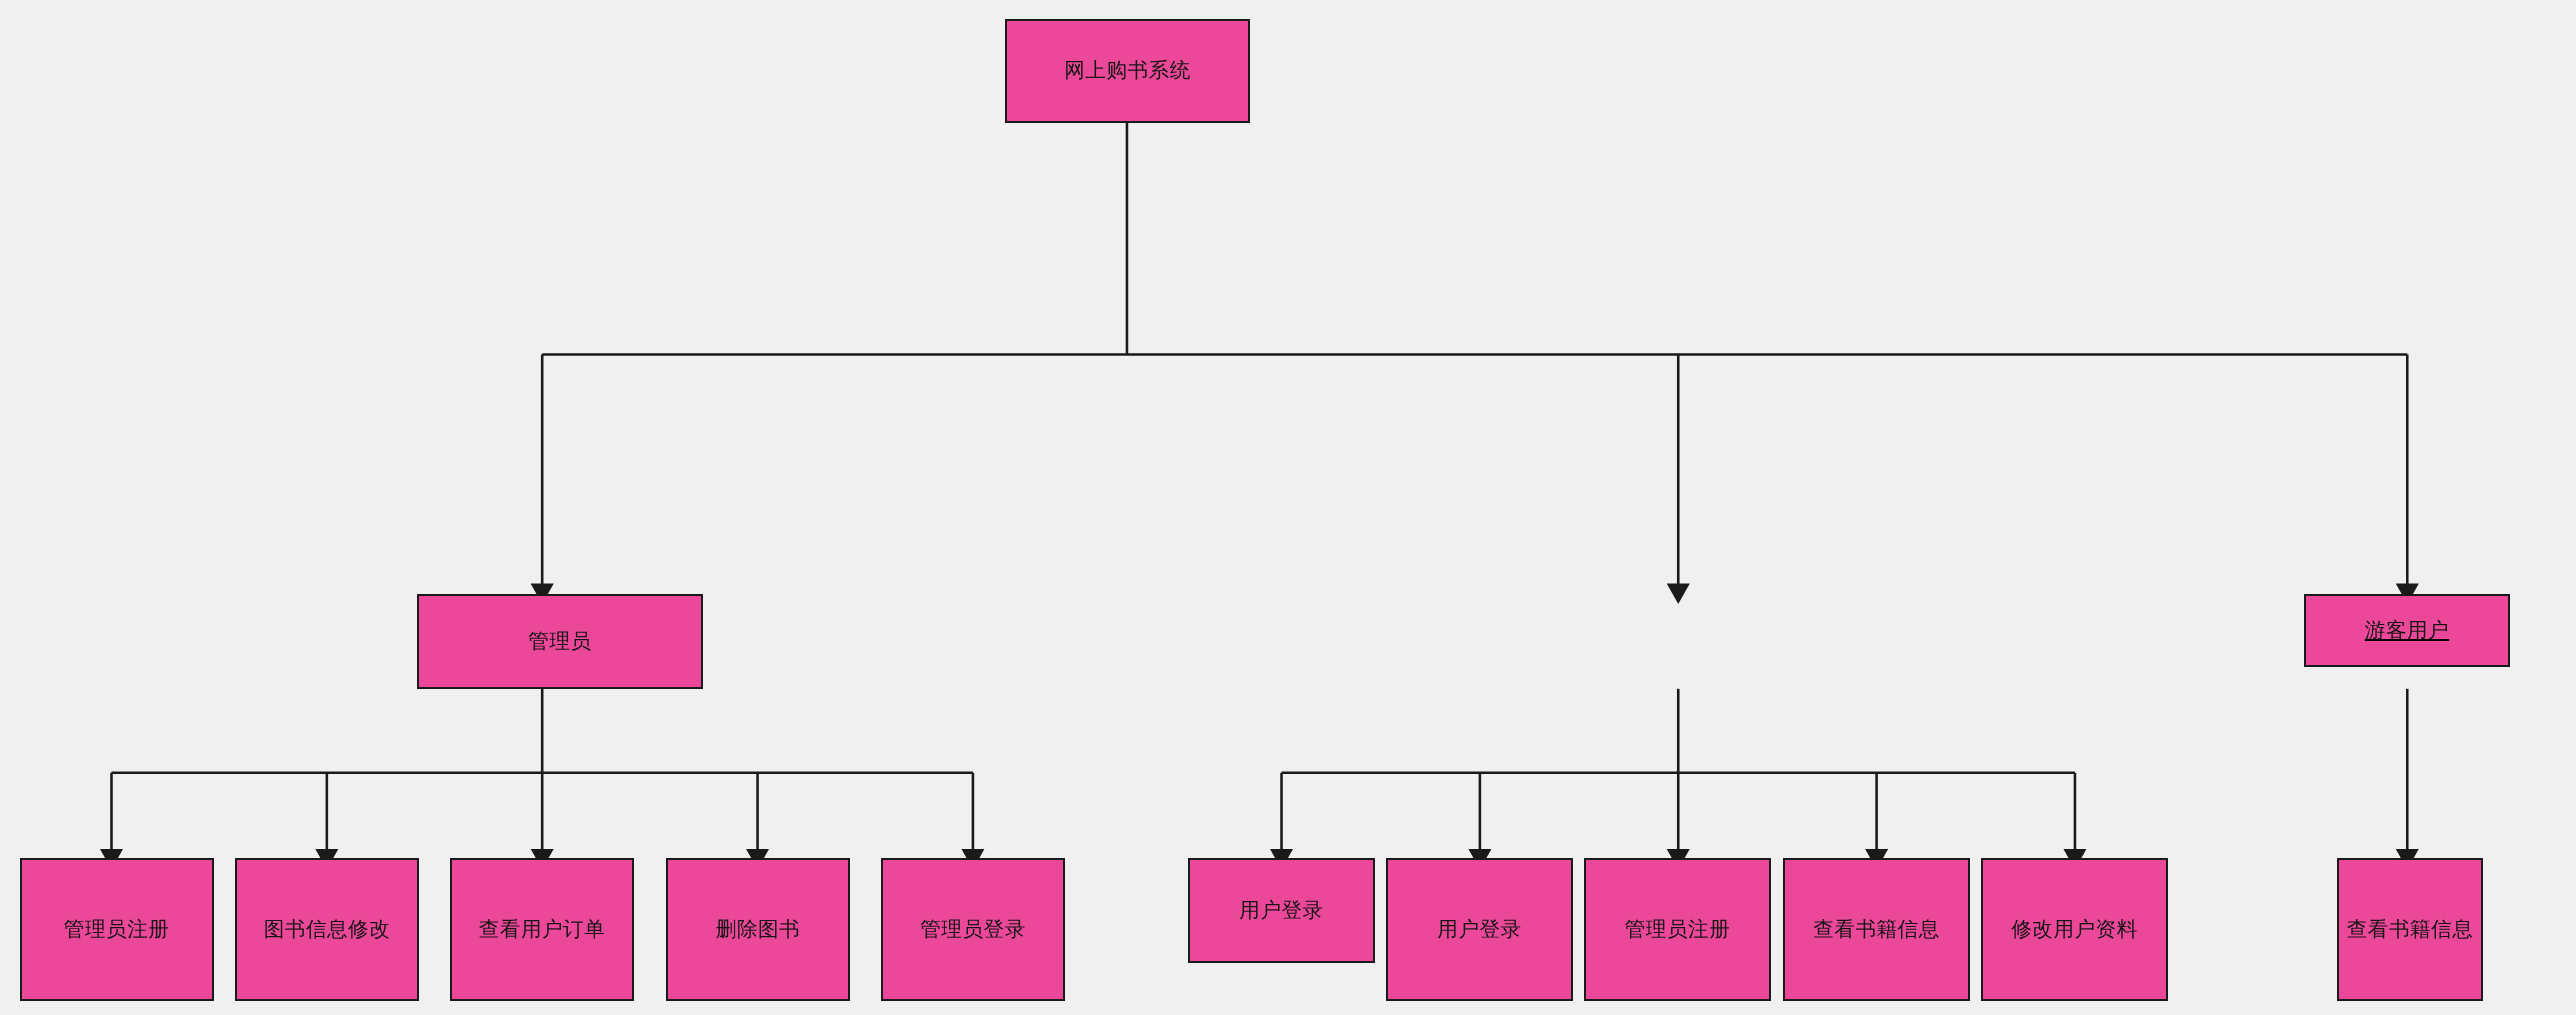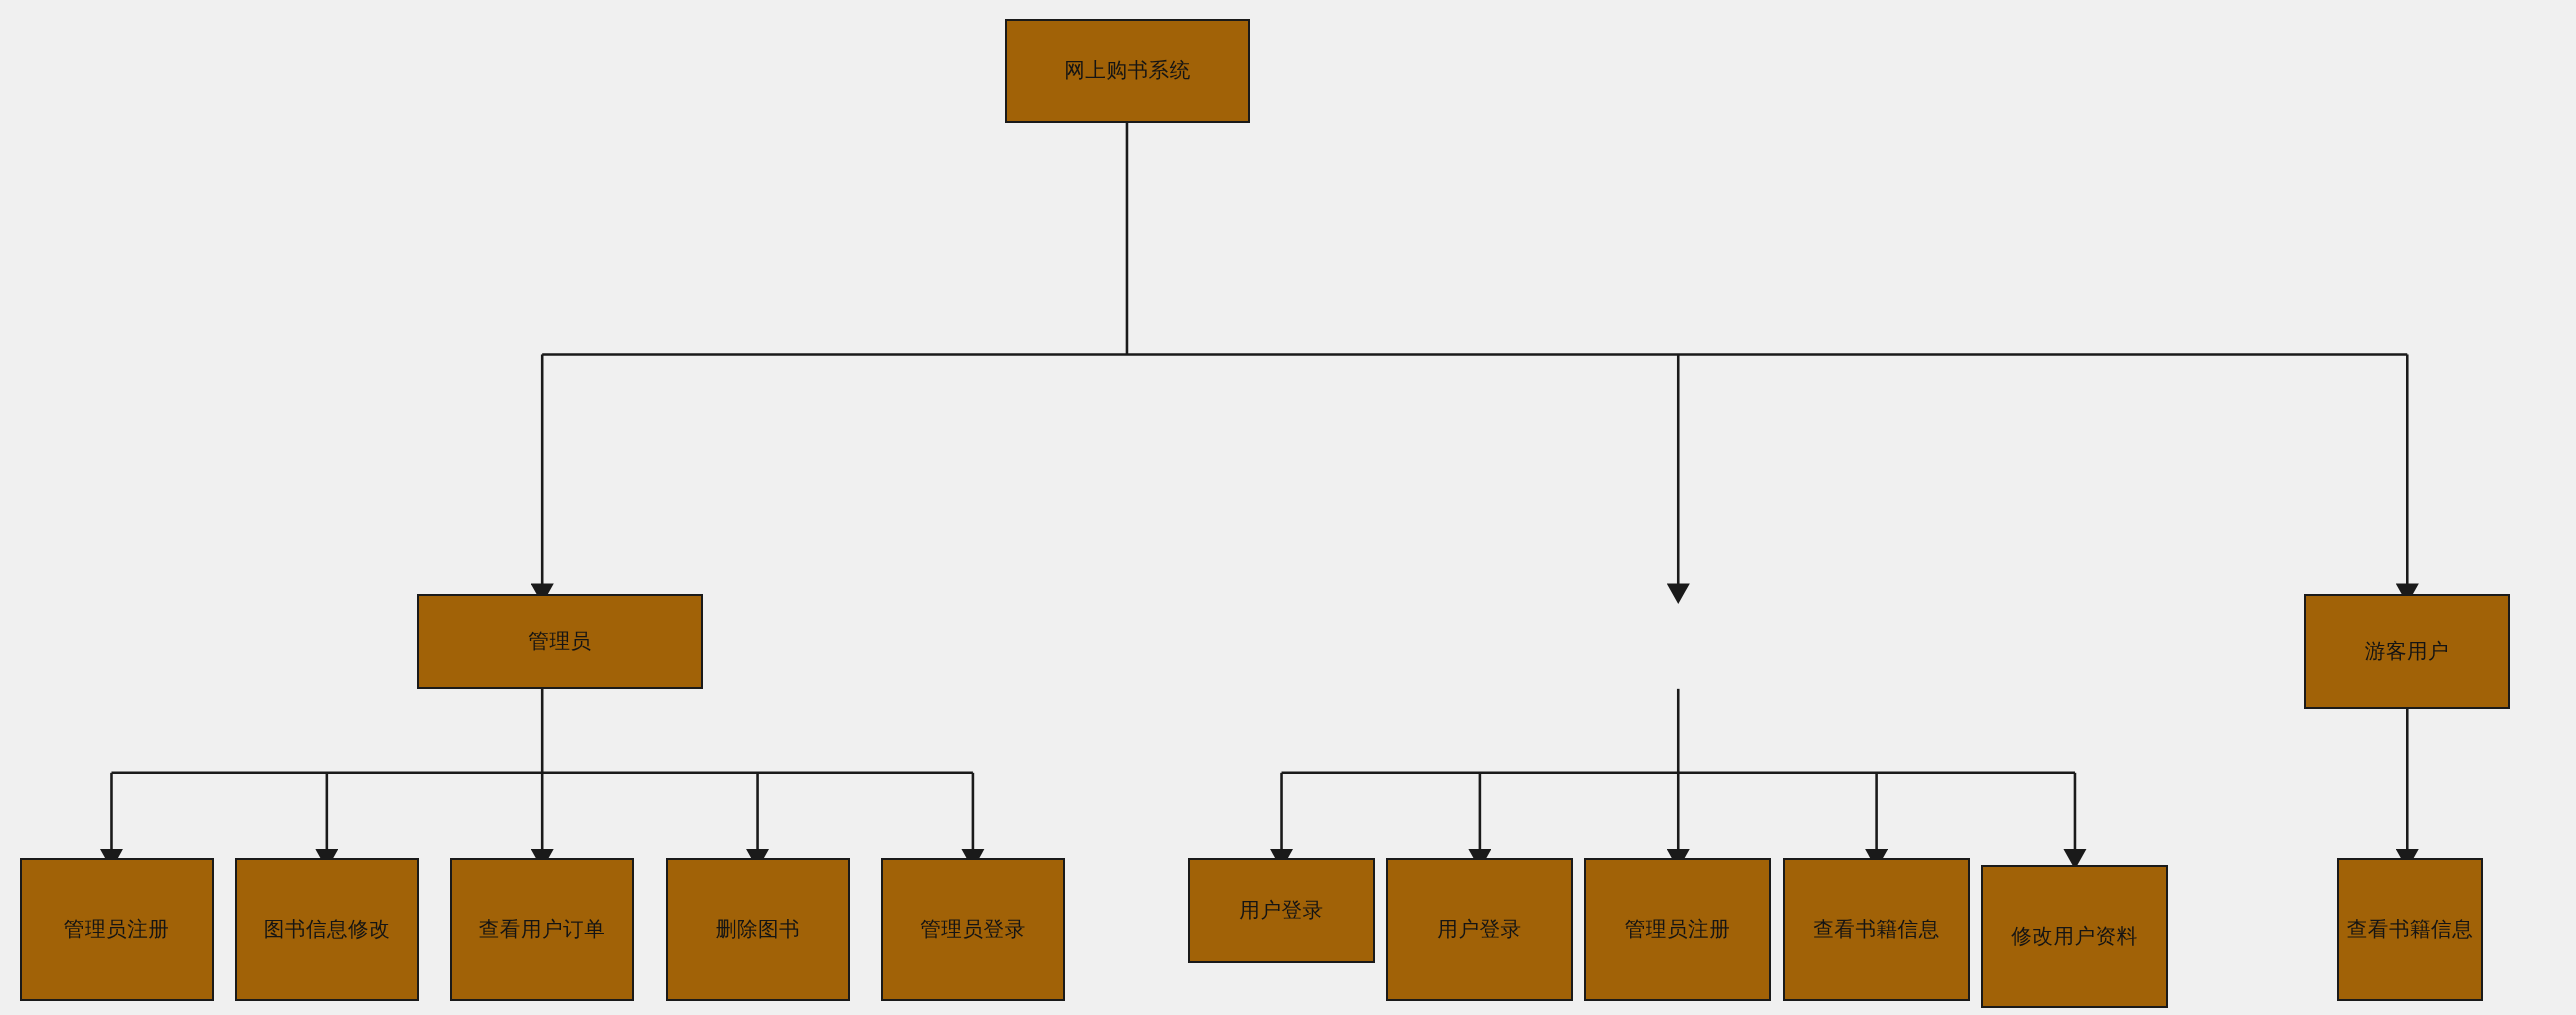--- a/index.html
+++ b/index.html
@@ -23,21 +23,21 @@
   #edge-layer {
     position: absolute;
     left: 0;
     top: 0;
     width: 2612px;
     height: 1016px;
   }
   .node {
     position: absolute;
     box-sizing: border-box;
-    background: #a16207;
+    background: #ec4899;
     border: 2.6px solid #1a1a1a;
     display: flex;
     align-items: center;
     justify-content: center;
     text-align: center;
     z-index: 3;
   }
   .node-label {
     font-family: "DejaVu Sans", "Liberation Sans", sans-serif;
     font-size: 20.6px;
@@ -92,21 +92,21 @@
 
   <div class="node" style="left:1005px; top:19px; width:245px; height:104px;">
     <span class="node-label">网上购书系统</span>
   </div>
 
   <div class="node" style="left:417px; top:594px; width:286px; height:95px;">
     <span class="node-label">管理员</span>
   </div>
 
 
-  <div class="node" style="left:2304px; top:594px; width:206px; height:115px;">
+  <div class="node" style="left:2304px; top:594px; width:206px; height:73px;text-decoration:underline;">
     <span class="node-label">游客用户</span>
   </div>
 
   <div class="node" style="left:19.6px; top:858px; width:194px; height:143px;">
     <span class="node-label">管理员注册</span>
   </div>
 
   <div class="node" style="left:450px; top:858px; width:184px; height:143px;">
     <span class="node-label">查看用户订单</span>
   </div>
@@ -132,21 +132,21 @@
   </div>
 
   <div class="node" style="left:1584px; top:858px; width:187px; height:143px;">
     <span class="node-label">管理员注册</span>
   </div>
 
   <div class="node" style="left:1783px; top:858px; width:187px; height:143px;">
     <span class="node-label">查看书籍信息</span>
   </div>
 
-  <div class="node" style="left:1981px; top:858px; width:187px; height:143px;margin-top:7px;">
+  <div class="node" style="left:1981px; top:858px; width:187px; height:143px;">
     <span class="node-label">修改用户资料</span>
   </div>
 
   <div class="node" style="left:2337px; top:858px; width:146px; height:143px;">
     <span class="node-label">查看书籍信息</span>
   </div>
 
 </div>
 
 

